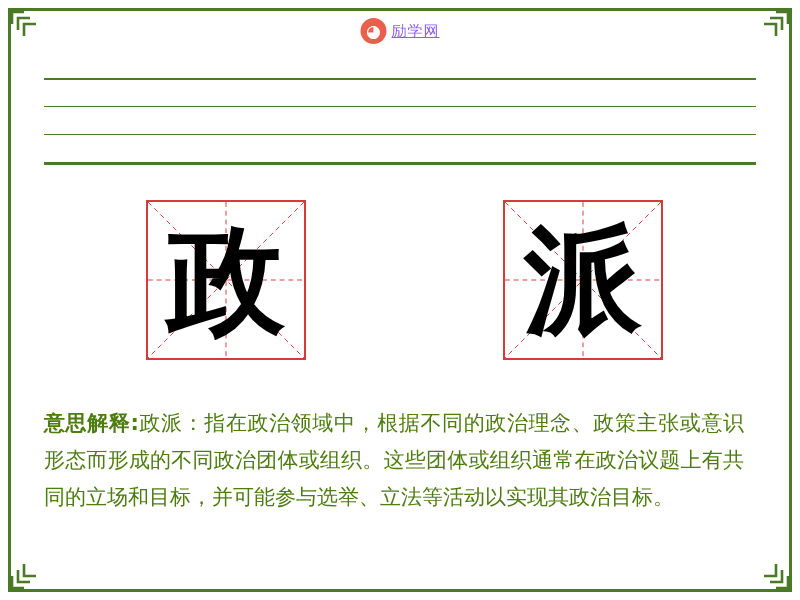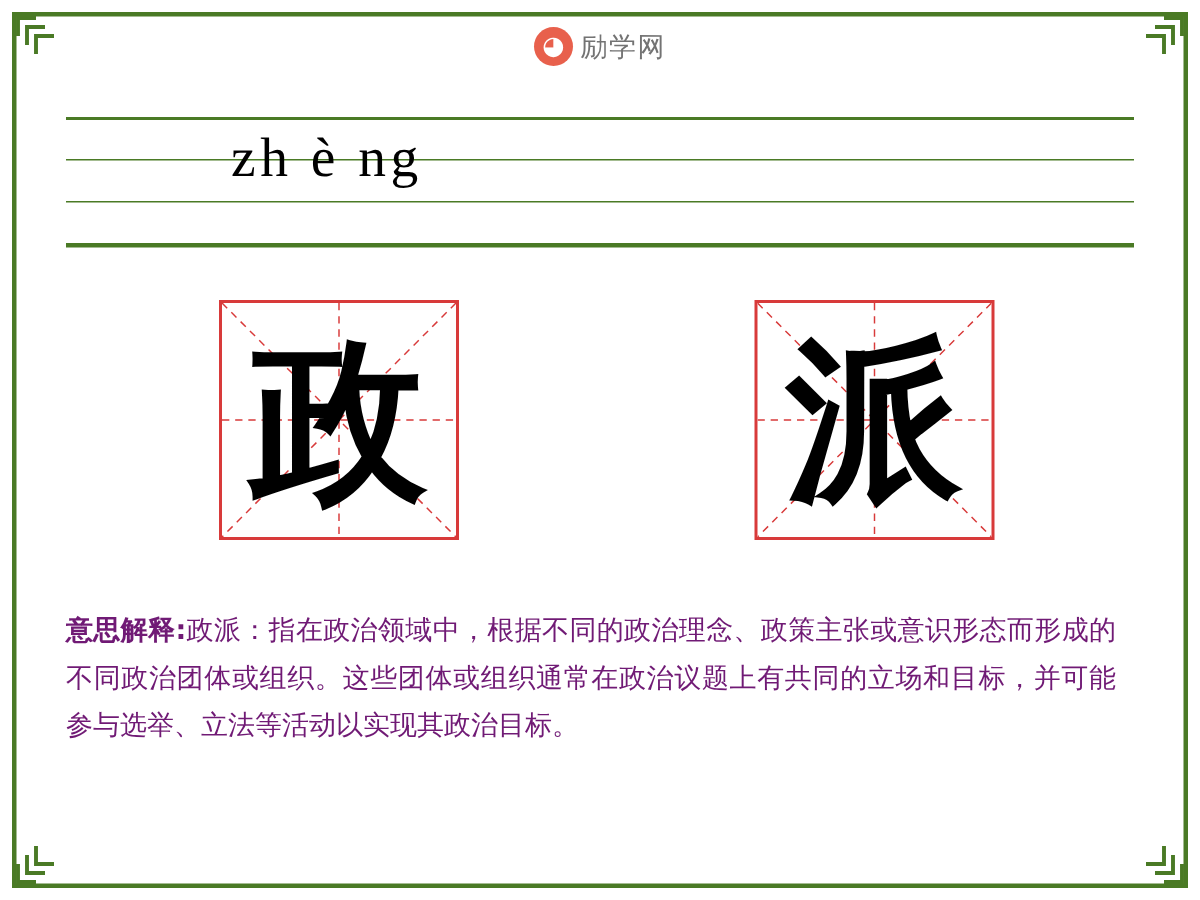--- a/index.html
+++ b/index.html
@@ -60,23 +60,24 @@
     position: relative;
     display: flex;
     align-items: center;
     justify-content: center;
     color: #ffffff;
     font-size: 17px;
     font-family: "DejaVu Sans", sans-serif;
   }
   .logo-text {
     font-family: "DejaVu Sans", sans-serif;
-    font-size: 18px;
-    color: #737373;
+    font-size: 15px;
+    color: #8b5cf6;
     letter-spacing: 1px;
+    text-decoration: underline;
   }
 
   
   .staff {
     position: absolute;
     left: 44px;
     top: 78px;
     width: 712px;
     height: 88px;
   }
@@ -136,23 +137,23 @@
     line-height: 1;
   }
 
   
   .explain {
     position: absolute;
     left: 44px;
     top: 405px;
     width: 700px;
     font-family: "DejaVu Sans", sans-serif;
-    font-size: 18px;
+    font-size: 21px;
     line-height: 1.75;
-    color: #701a75;
+    color: #4d7c0f;
     text-align: justify;
   }
   .explain .label {
     font-weight: bold;
   }
 </style>
 </head>
 <body>
 
 <div id="page">
@@ -204,21 +205,20 @@
       <span>◕</span>
     </div>
     <div class="logo-text">励学网</div>
   </div>
 
   <div class="staff">
     <div class="staff-rule rule-a"></div>
     <div class="staff-rule rule-b"></div>
     <div class="staff-rule rule-c"></div>
     <div class="staff-rule rule-d"></div>
-    <div class="pinyin pinyin-1">zh è ng</div>
   </div>
 
   <div class="grid grid-1">
     <svg class="diag-svg" viewBox="0 0 160 160" preserveAspectRatio="none">
       <g stroke="#d83a3a" stroke-width="1" stroke-dasharray="5 4">
         <line x1="0" y1="0" x2="160" y2="160"></line>
         <line x1="160" y1="0" x2="0" y2="160"></line>
         <line x1="0" y1="80" x2="160" y2="80"></line>
         <line x1="80" y1="0" x2="80" y2="160"></line>
       </g>

